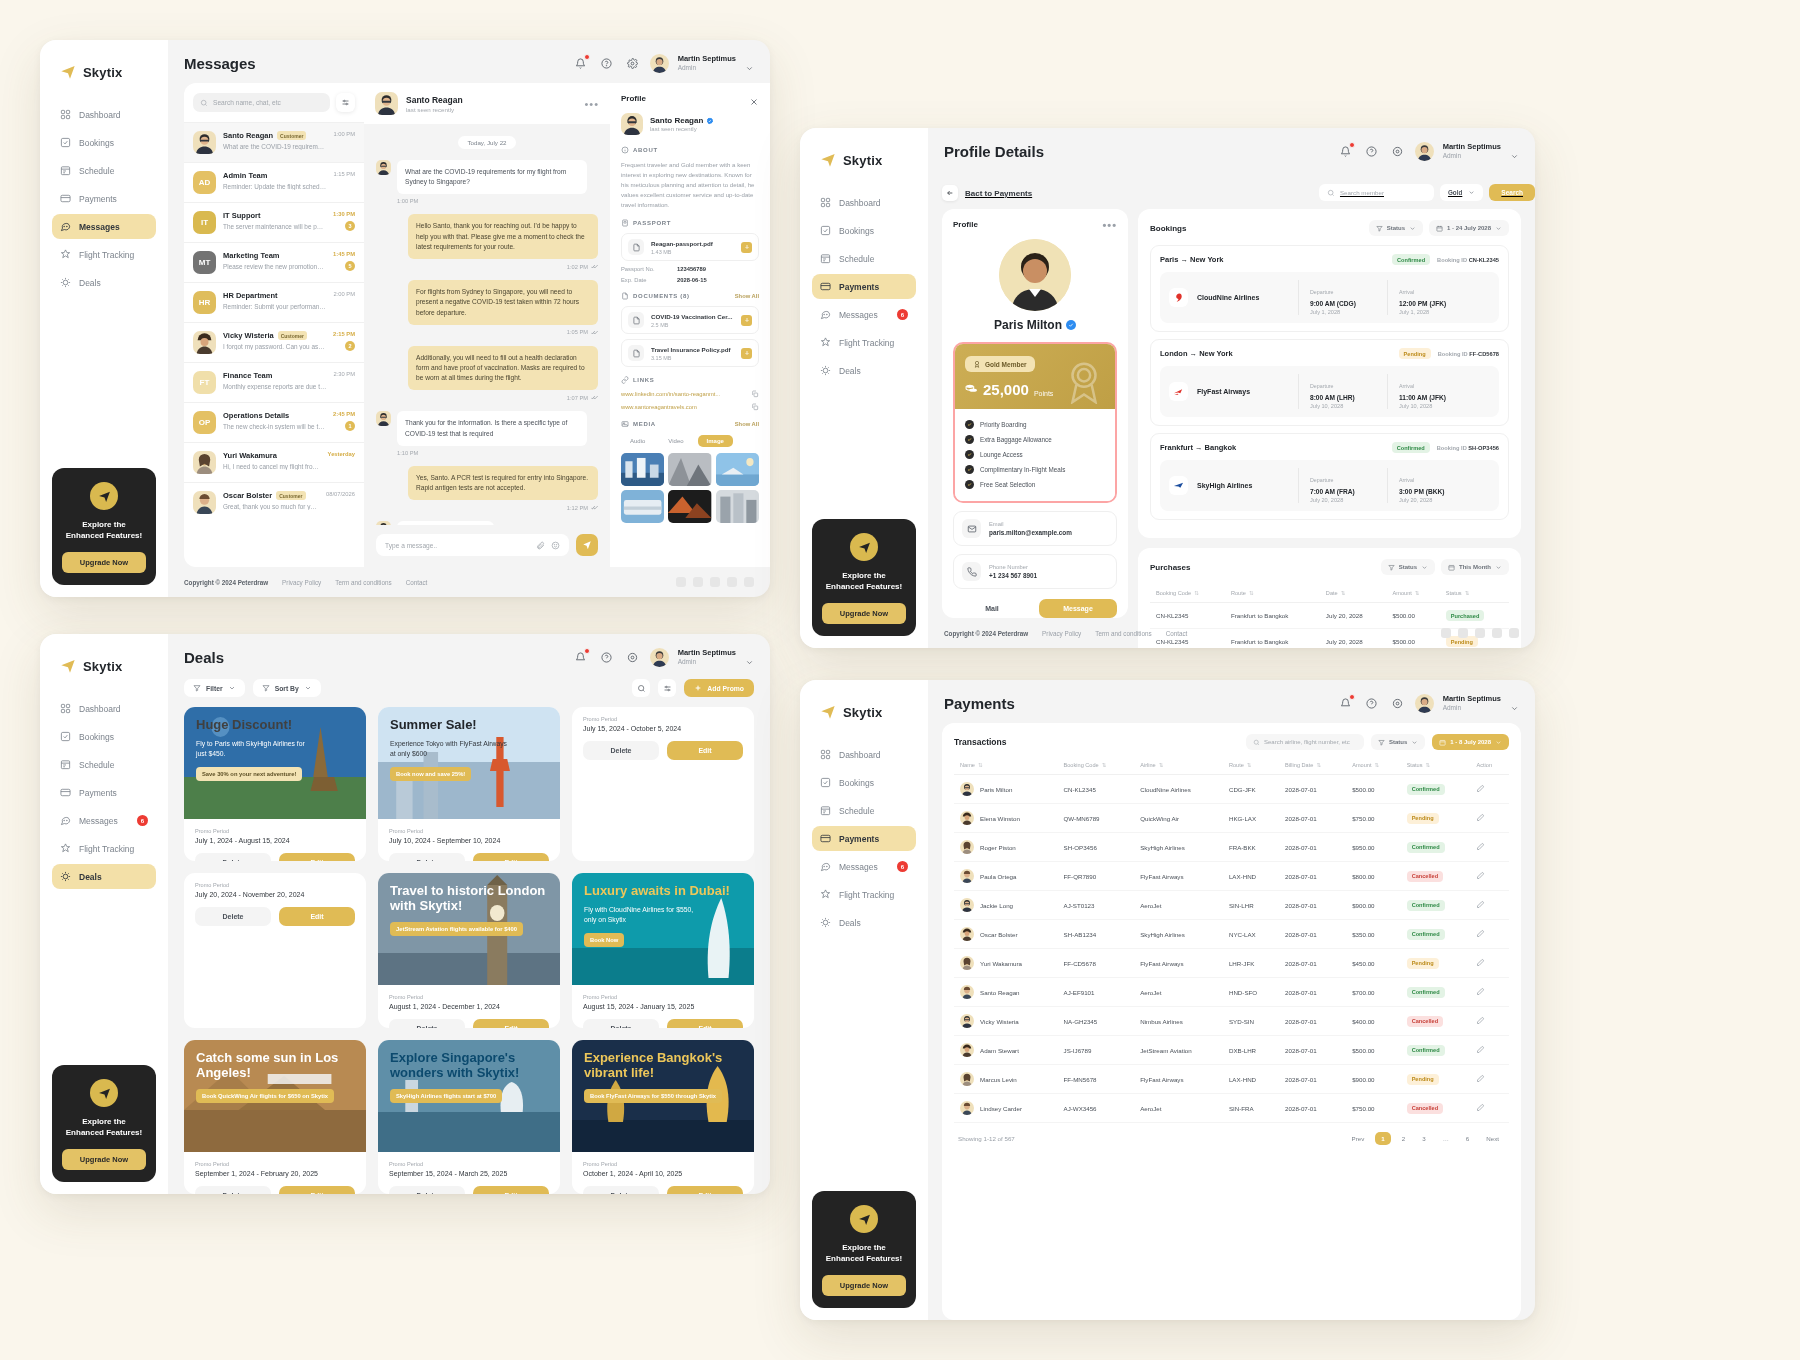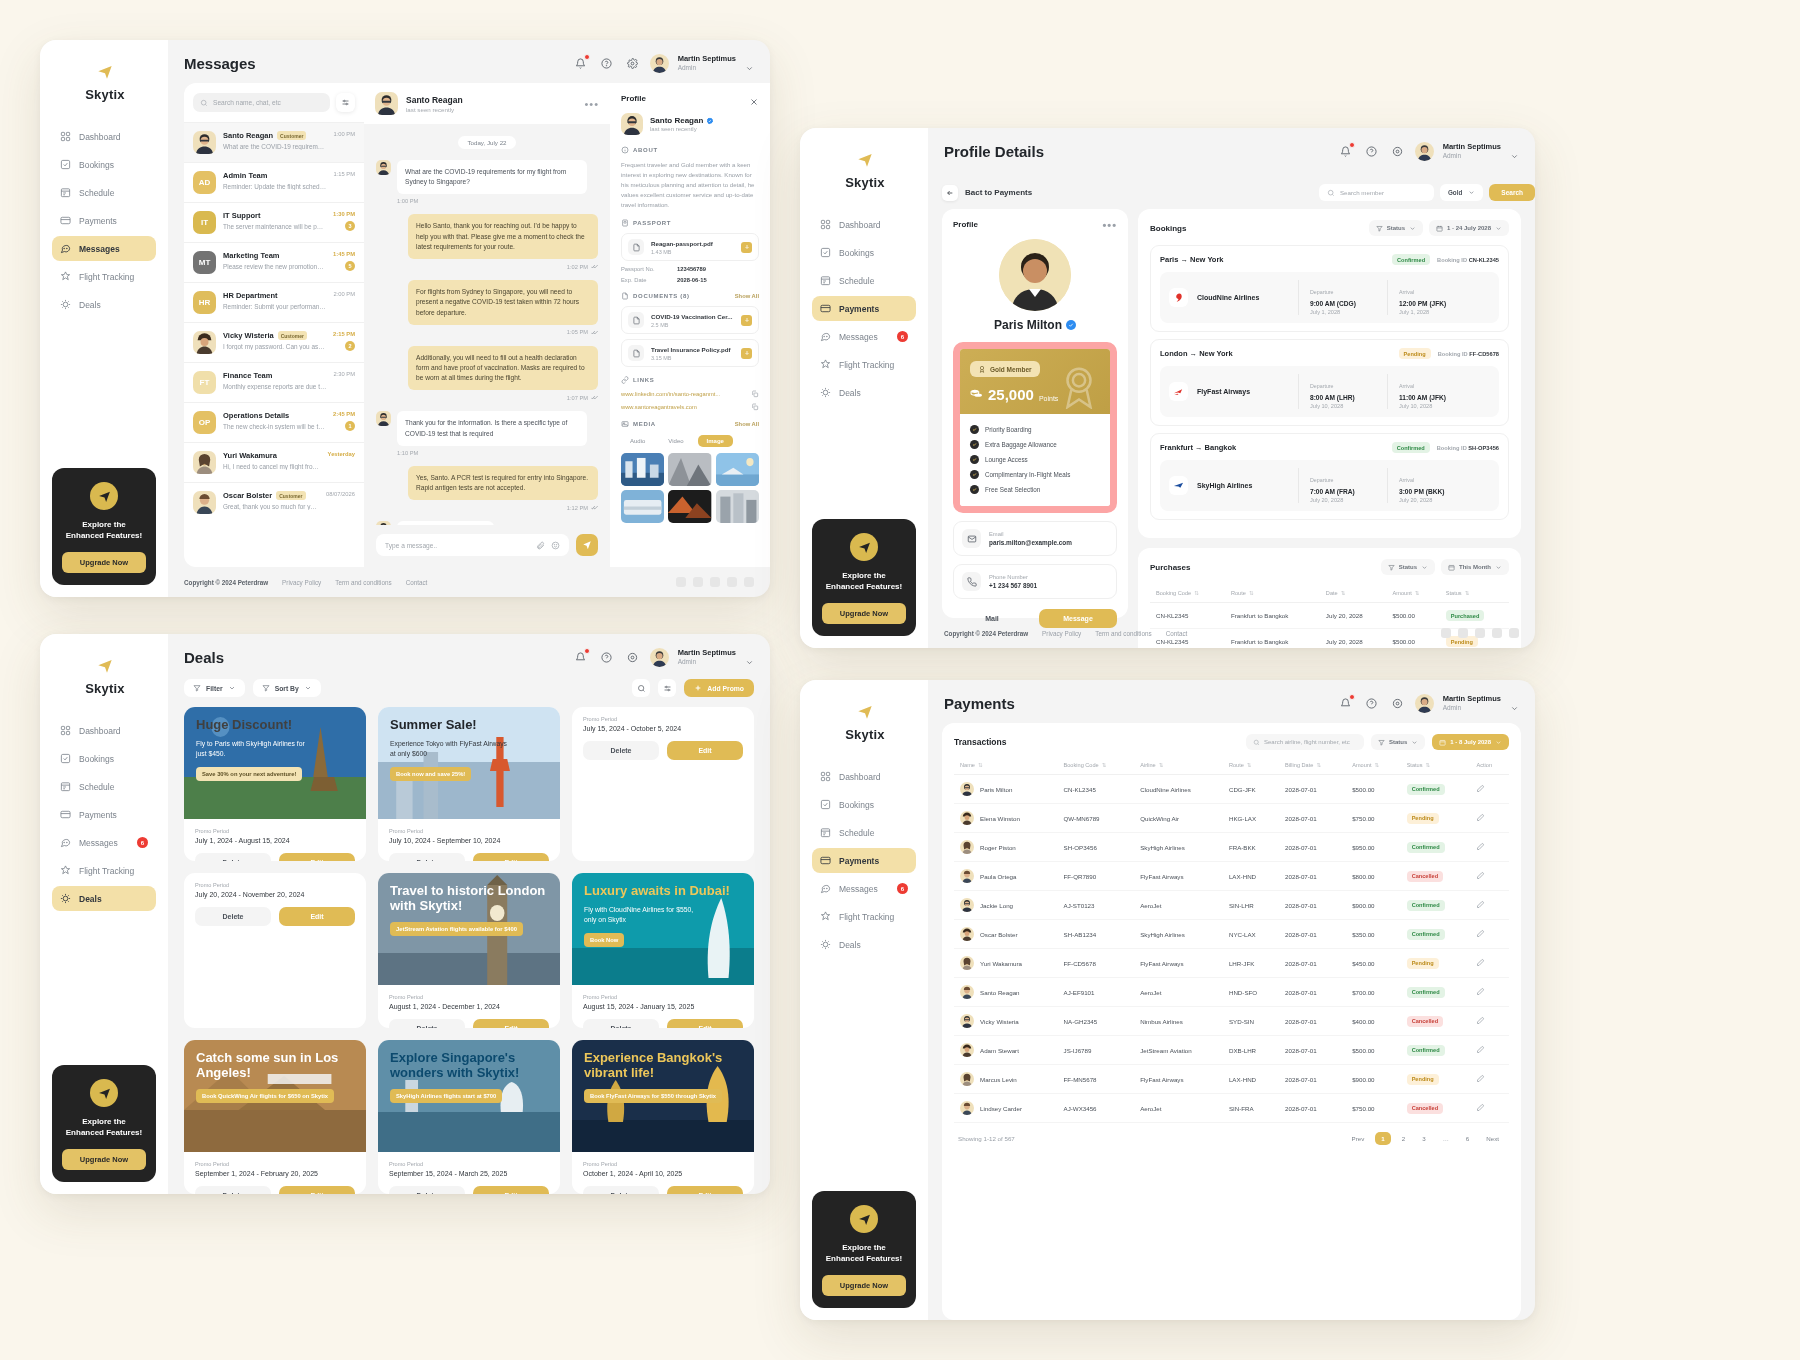--- a/index.html
+++ b/index.html
@@ -15,21 +15,21 @@
   .win {
     position:absolute; background:#f4f4f4; border-radius:16px;
     box-shadow:0 18px 50px rgba(90,75,40,.13), 0 2px 8px rgba(0,0,0,.05);
     overflow:hidden; display:flex;
   }
   .sidebar {
     background:#fff; width:128px; flex:0 0 128px;
     display:flex; flex-direction:column; padding:18px 12px 12px 12px;
     position:relative;
   }
-  .brand { display:flex; align-items:center; gap:7px; padding:6px 6px 0 8px; margin-bottom:22px;flex-direction:column; }
+  .brand { display:flex; align-items:center; gap:7px; padding:6px 6px 0 8px; margin-bottom:22px; }
   .brand .logo { width:16px; height:16px; }
   .brand .name { font-size:13px; font-weight:700; color:#22262b; letter-spacing:.2px; }
   .nav { display:flex; flex-direction:column; gap:3px; }
   .navitem {
     display:flex; align-items:center; gap:8px; padding:7px 8px; border-radius:8px;
     font-size:8.5px; color:#7c838c; cursor:pointer; position:relative;
   }
   .navitem.active { background:#f3e0a8; color:#32373d; font-weight:700; }
   .navitem svg { width:11px; height:11px; flex:0 0 11px; }
   .navbadge {
@@ -143,39 +143,39 @@
   .mediagrid { display:grid; grid-template-columns:repeat(3,1fr); gap:4px;}
   .mthumb { height:33px; border-radius:5px; overflow:hidden; }
 
   .footer { display:flex; align-items:center; gap:14px; padding:10px 16px; font-size:6.3px; color:#9aa0a8; }
   .footer .cp { color:#5c626a; font-weight:600;}
   .social { margin-left:auto; display:flex; gap:7px;}
   .social i { width:10px;height:10px;border-radius:3px;background:#e6e6e6; display:block;}
 
   
   #win-profile { left:800px; top:128px; width:735px; height:520px; }
-  .pdtop { display:flex; align-items:center; padding:13px 0 8px 14px; }
+  .pdtop { display:flex; align-items:flex-end; padding:13px 0 8px 14px;text-decoration:underline; }
   .backbtn { display:flex; align-items:center; gap:7px; }
   .backcircle { width:16px;height:16px;border-radius:5px;background:#fff;display:flex;align-items:center;justify-content:center;box-shadow:0 1px 3px rgba(0,0,0,.07);}
   .backcircle svg{width:8px;height:8px;}
   .backtxt { font-size:8px; font-weight:700; color:#32373d;}
   .searchmember { margin-left:auto; display:flex; align-items:center; gap:6px;}
   .smbox { background:#fff; border-radius:6px; height:17px; display:flex; align-items:center; gap:5px; padding:0 8px; font-size:6.2px; color:#a3a8ae; width:115px;}
   .smbox svg{width:8px;height:8px;}
   .smsel { background:#fff; border-radius:6px; height:17px; display:flex; align-items:center; gap:6px; padding:0 8px; font-size:6.3px; color:#4b5159; font-weight:600;}
   .smbtn { background:#e0bb55; color:#fff; font-size:6.5px; font-weight:700; border-radius:6px; height:17px; padding:0 12px; display:flex;align-items:center;}
   .pdbody { flex:1; display:flex; gap:10px; padding:0 14px 0 14px; min-height:0;}
   .pcard { background:#fff; border-radius:12px; padding:11px; width:186px; flex:0 0 186px;}
   .pcard .hd { display:flex; align-items:center; font-size:8px; font-weight:700; color:#22262b;}
   .pcard .hd .dots { margin-left:auto;}
   .bigav { width:72px;height:72px;border-radius:50%;overflow:hidden;margin:10px auto 7px; background:#f0e2b6;}
   .bigname { text-align:center; font-size:12px; font-weight:700; color:#22262b; display:flex;align-items:center;justify-content:center;gap:4px;}
   .verif { width:10px;height:10px;border-radius:50%;background:#2d8cf0;display:flex;align-items:center;justify-content:center;}
   .verif svg{width:6px;height:6px;}
-  .goldcard { margin-top:10px; border:7px solid #fca5a5; border-radius:10px; overflow:hidden;}
+  .goldcard { margin-top:10px; border:2px solid #fca5a5; border-radius:10px; overflow:hidden;}
   .goldtop { background:linear-gradient(135deg,#cdae55,#bf9f45); padding:10px 10px 12px; position:relative; overflow:hidden;}
   .goldpill { background:#f3e3b4; color:#6b5a29; font-size:6.5px; font-weight:700; border-radius:6px; padding:4px 8px; display:inline-flex; gap:4px; align-items:center;}
   .goldpill svg{width:8px;height:8px;}
   .points { margin-top:10px; display:flex; align-items:flex-end; gap:5px; color:#fff;}
   .points svg{width:13px;height:13px;margin-bottom:2px;}
   .pnum { font-size:15px; font-weight:700; line-height:1;}
   .plab { font-size:7px; opacity:.95;}
   .medal { position:absolute; right:8px; top:14px; opacity:.35;}
   .perks { padding:8px 10px 9px; background:#fff;}
   .perk { display:flex; align-items:center; gap:6px; font-size:6.3px; color:#4b5159; padding:3px 0;}

